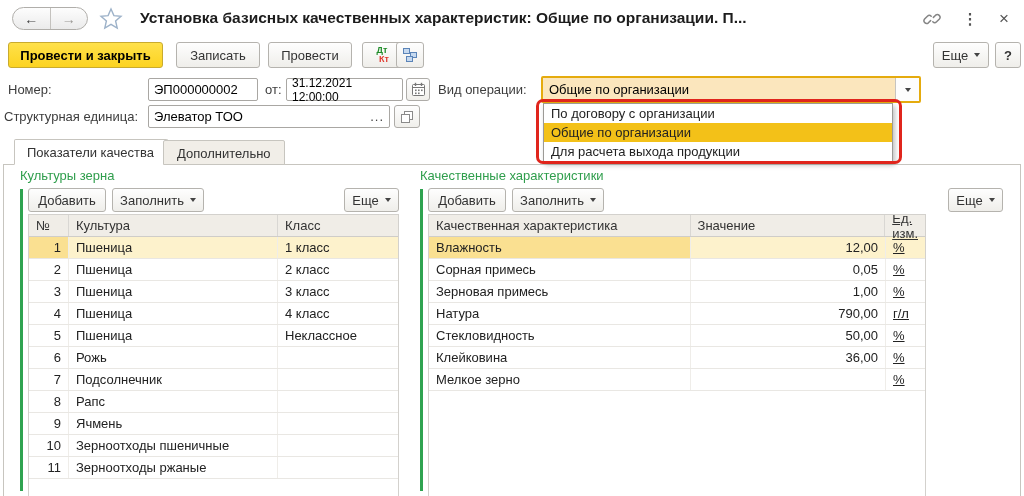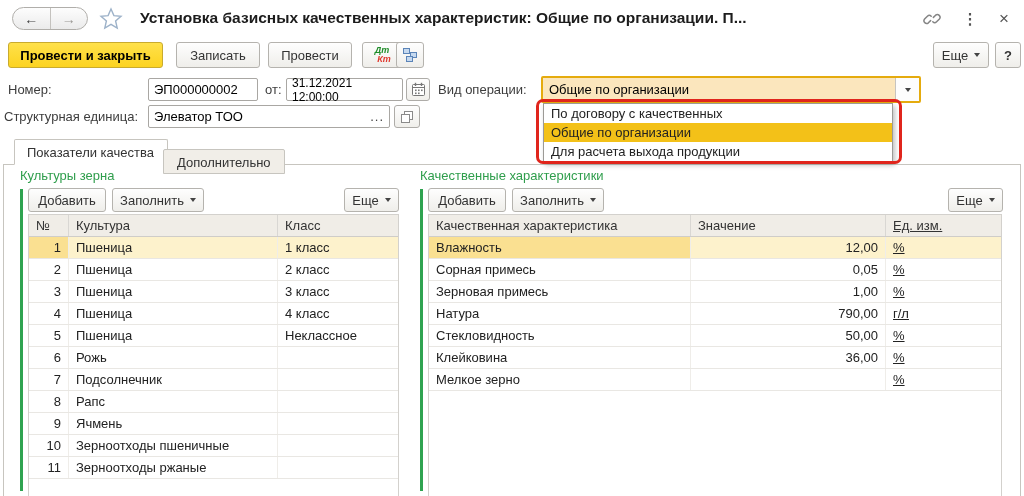--- a/index.html
+++ b/index.html
@@ -52,21 +52,21 @@
     box-shadow:2px 3px 5px rgba(0,0,0,.25); z-index:5; }
   .dd-item { height:19px; line-height:19px; padding:0 7px; color:#222; white-space:nowrap; }
   .dd-item.sel { background:#f3c118; }
   .redbox { left:536px; top:99px; width:366px; height:65px; border:3px solid #e0251c;
     border-radius:7px; z-index:6; pointer-events:none; }
 
   
   .tab { position:absolute; top:139px; height:26px; padding:0 13px; line-height:25px;
     border:1px solid #c7c5bf; border-radius:2px 2px 0 0; color:#333; z-index:2; }
   .tab.active { background:#fff; border-bottom-color:#fff;padding-left:12px; }
-  .tab.inactive { background:#f1eee8; top:149px; height:25px; }
+  .tab.inactive { background:#f1eee8; top:140px; height:25px; }
   .panel { left:3px; top:164px; width:1018px; height:332px; border:1px solid #c7c5bf;
     border-bottom:none; background:#fff; }
   .sect-title { position:absolute; color:#2f9e4c; font-size:13px;text-align:center; }
   .gbar { position:absolute; width:3px; background:#2fa350; }
 
   
   .tbl { position:absolute; border:1px solid #d3d1cd; border-bottom:none; overflow:hidden; background:#fff; }
   .tr, .thr { display:flex; height:22px; }
   .thr { background:#f0ede7; border-bottom:1px solid #cfcdc9; }
   .th { display:flex; align-items:center; padding:0 7px; color:#333;
@@ -111,21 +111,21 @@
     <path d="M10.4 6.4 L12.6 4.2 a2.7 2.7 0 0 1 3.8 3.8 L13.6 10.8 a2.7 2.7 0 0 1 -3.8 0"></path>
   </g>
     </svg>
 </div>
 <div class="abs titleicon kebab">⋮</div>
 <div class="abs titleicon closex">×</div>
 
 <div class="btn primary" style="left:8px; top:42px; width:155px;">Провести и закрыть</div>
 <div class="btn" style="left:176px; top:42px; width:84px;">Записать</div>
 <div class="btn" style="left:268px; top:42px; width:84px;">Провести</div>
-<div class="btn" style="left:362px; top:42px; width:40px; padding:12px;font-style:italic;">
+<div class="btn" style="left:362px; top:42px; width:40px; padding:12px;">
   <span class="dtkt">
     <span class="dt">Дт</span>
       <span class="kt">Кт</span>
   </span>
 </div>
 <div class="btn" style="left:396px; top:42px; width:28px; padding:0;">
   <svg width="16" height="16" viewBox="0 0 16 16">
     <g fill="#c6d9ef" stroke="#5b84b8" stroke-width="1">
       <rect x="1.5" y="1.5" width="6" height="5"></rect>
       <rect x="8.5" y="5.5" width="6" height="5"></rect>
@@ -176,21 +176,21 @@
   <span class="dots">...</span>
 </div>
 <div class="sqbtn" style="left:394px; top:105px; width:26px;">
   <svg width="14" height="14" viewBox="0 0 14 14">
     <rect x="4.5" y="1.5" width="8" height="8" fill="#fff" stroke="#8a8a8a"></rect>
     <rect x="1.5" y="4.5" width="8" height="8" fill="#fff" stroke="#8a8a8a"></rect>
   </svg>
 </div>
 
 <div class="abs dropdown">
-    <div class="dd-item">По договору с качественных</div>
+    <div class="dd-item">По договору с организации</div>
     <div class="dd-item sel">Общие по организации</div>
     <div class="dd-item">Для расчета выхода продукции</div>
   </div>
 <div class="abs redbox"></div>
 
 <div class="tab active" style="left:14px;">Показатели качества</div>
 <div class="tab inactive" style="left:163px;">Дополнительно</div>
 <div class="abs panel"></div>
 
 <div class="sect-title" style="left:20px; top:168px;">Культуры зерна</div>
@@ -273,21 +273,21 @@
 <div class="gbar" style="left:420px; top:189px; height:302px;"></div>
 <div class="btn" style="left:428px; top:188px; width:78px; height:24px;">Добавить</div>
 <div class="btn" style="left:512px; top:188px; width:92px; height:24px;">
   <span>Заполнить</span>
     <span class="tri"></span>
 </div>
 <div class="btn" style="left:948px; top:188px; width:55px; height:24px;">
   <span>Еще</span>
     <span class="tri"></span>
 </div>
-<div class="tbl" style="left:428px; top:214px; width:574px; height:282px;">
+<div class="tbl" style="left:428px; top:214px; width:498px; height:282px;">
   <div class="thr">
     <div class="th c-name">Качественная характеристика</div>
     <div class="th c-val" style="justify-content:flex-start">Значение</div>
     <div class="th c-unit">Ед. изм.</div>
   </div>
   <div>
       <div class="tr sel">
         <div class="td c-name">Влажность</div>
         <div class="td c-val">12,00</div>
         <div class="td c-unit">%</div>

